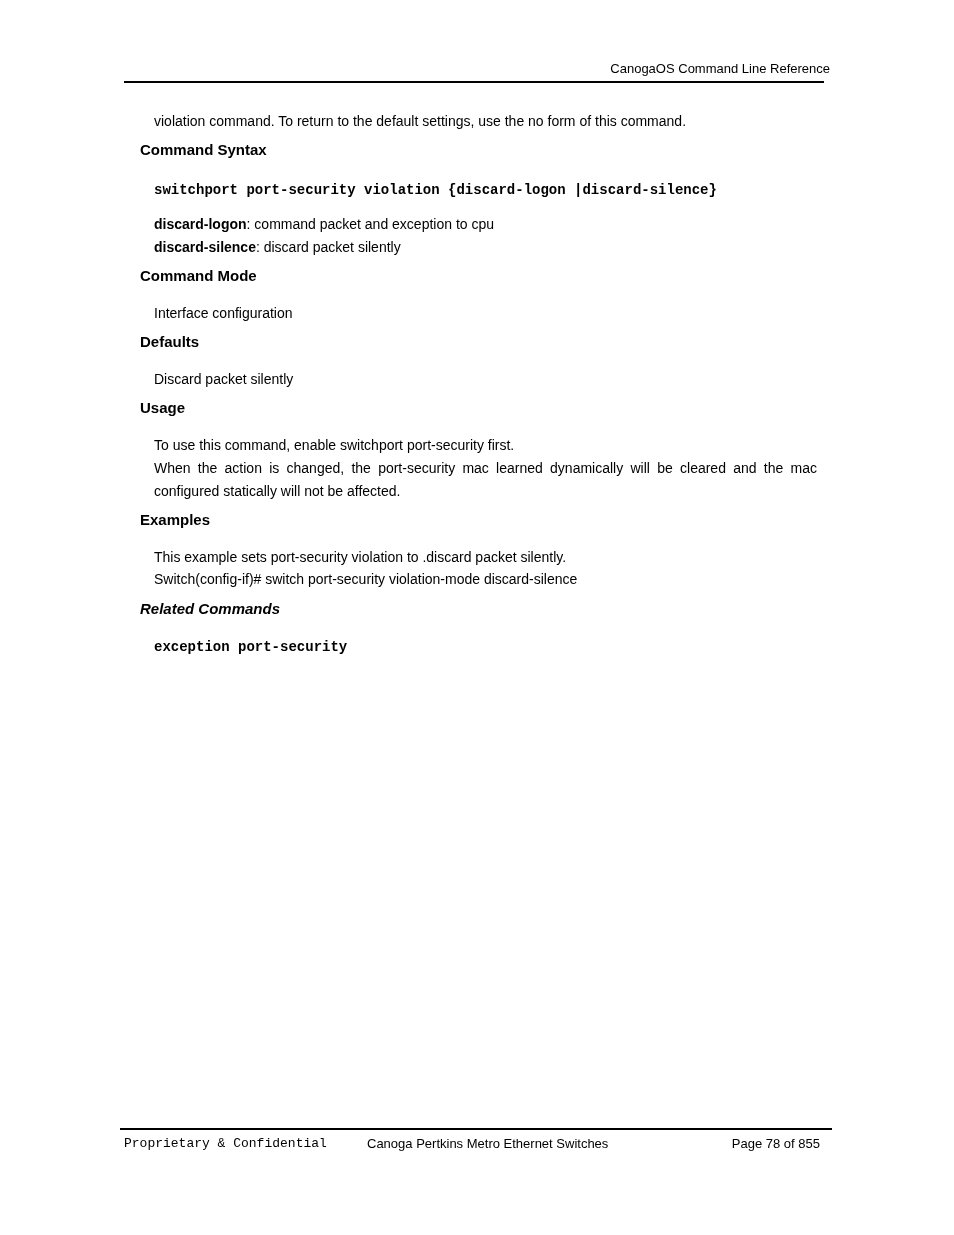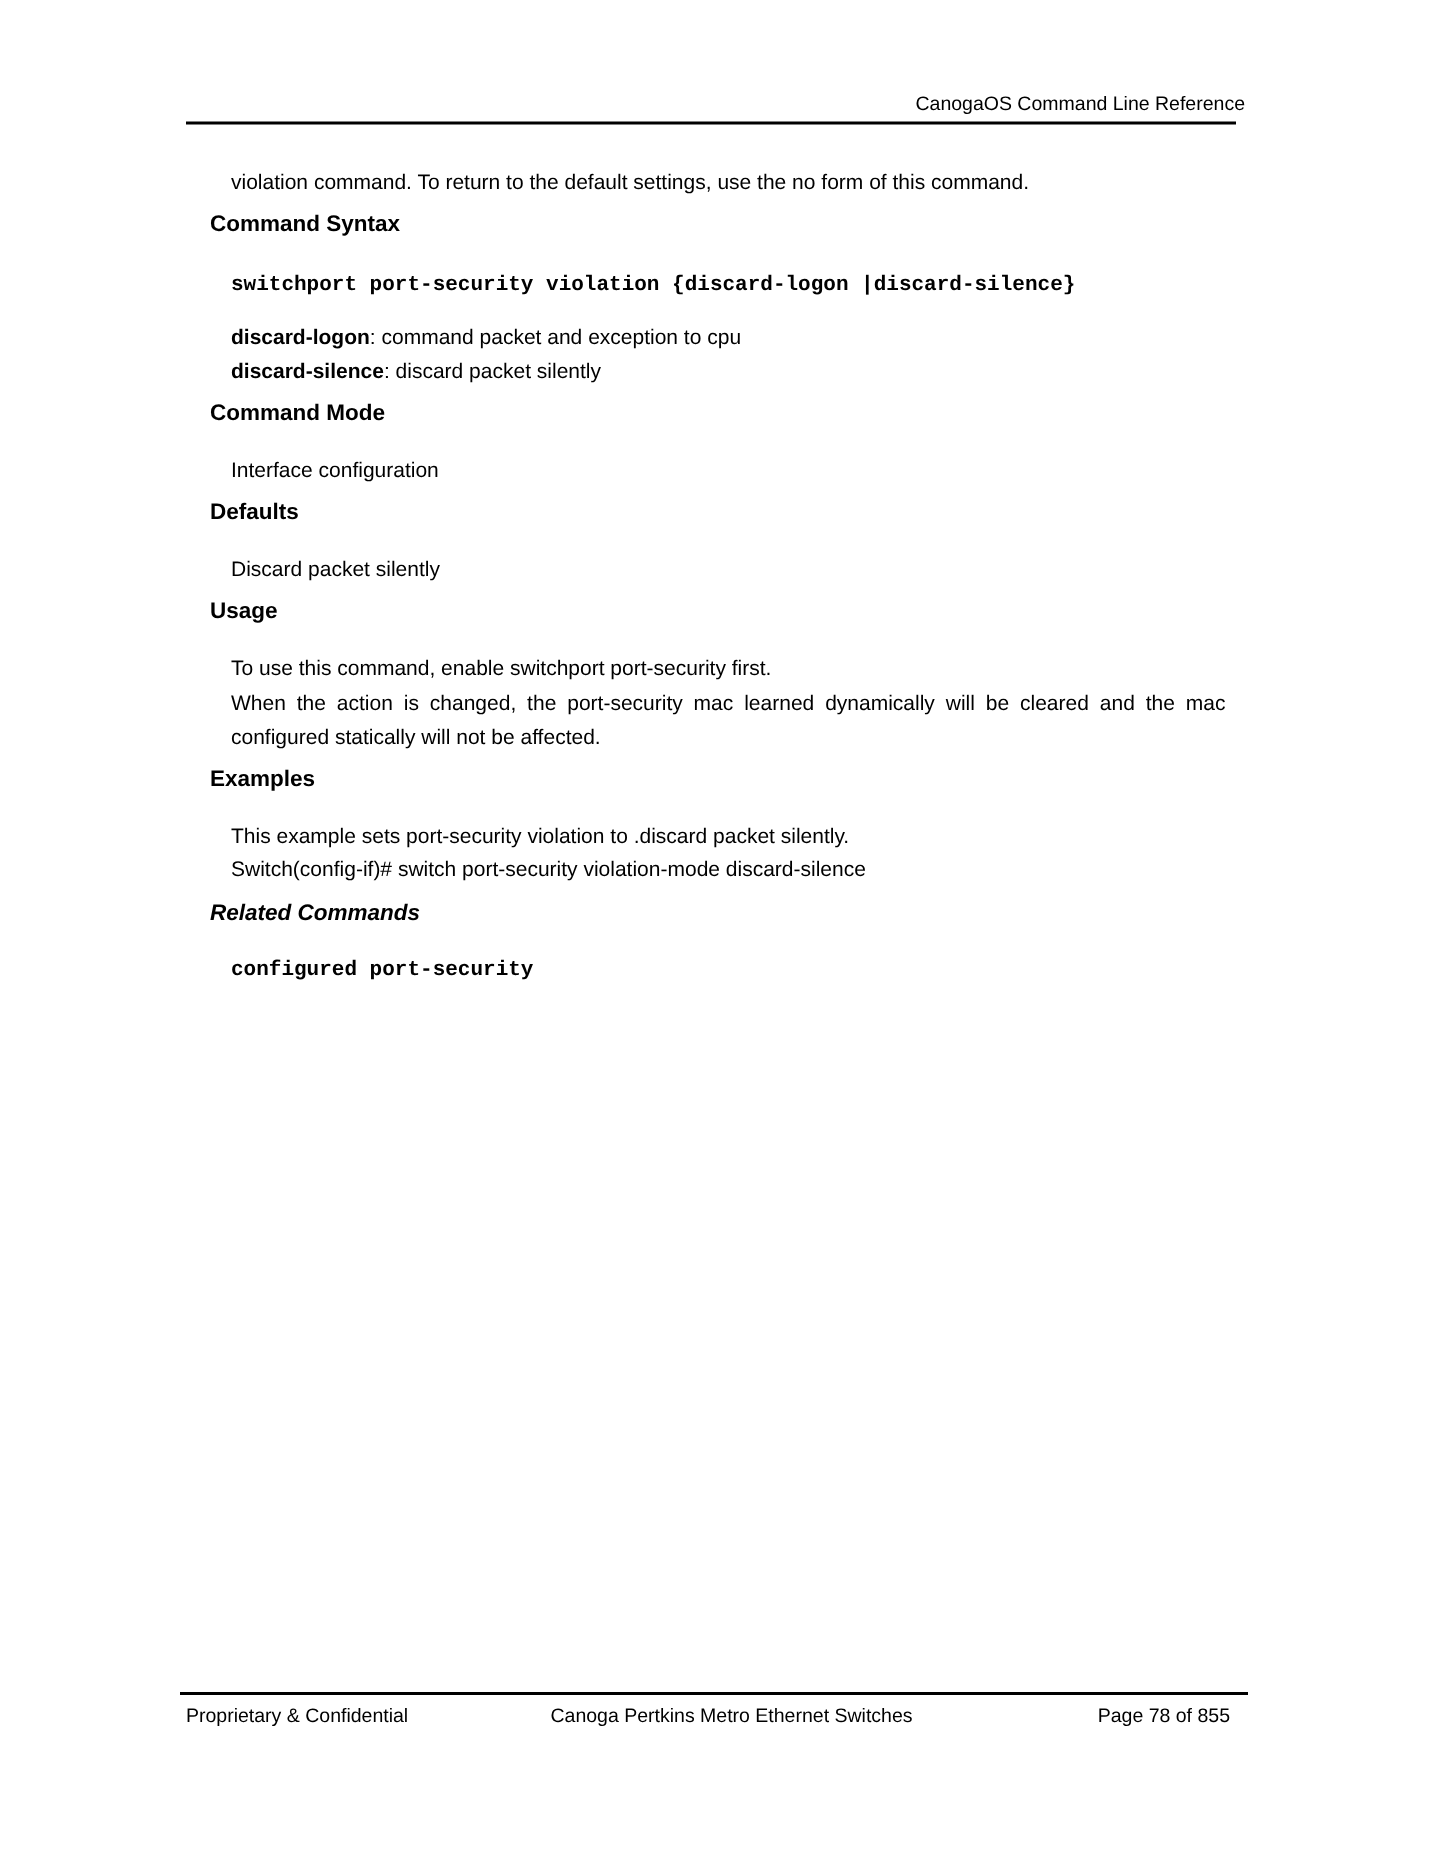--- a/index.html
+++ b/index.html
@@ -43,18 +43,18 @@
 
 <div class="abs heading" style="top:399px;">Usage</div>
 <div class="abs body-text" style="top:434px;">To use this command, enable switchport port-security first.</div>
 <div class="abs body-text justify" style="top:457px;">When the action is changed, the port-security mac learned dynamically will be cleared and the mac configured statically will not be affected.</div>
 
 <div class="abs heading" style="top:511px;">Examples</div>
 <div class="abs body-text" style="top:546px;">This example sets port-security violation to .discard packet silently.</div>
 <div class="abs body-text" style="top:568px;">Switch(config-if)# switch port-security violation-mode discard-silence</div>
 
 <div class="abs heading" style="top:600px;font-style:italic;">Related Commands</div>
-<div class="abs syntax" style="top:639px;">configured port-security</div>
+<div class="abs syntax" style="top:639px;">exception port-security</div>
 
 <div class="abs footer-rule"></div>
-<div class="abs footer" style="left:124px;">Proprietary &amp; Confidential</div>
+<div class="abs footer" style="left:124px;font-family:Liberation Mono, monospace;">Proprietary &amp; Confidential</div>
 <div class="abs footer" style="left:367px;">Canoga Pertkins Metro Ethernet Switches</div>
 <div class="abs footer" style="right:134px;">Page 78 of 855</div>
 
 </body></html>

